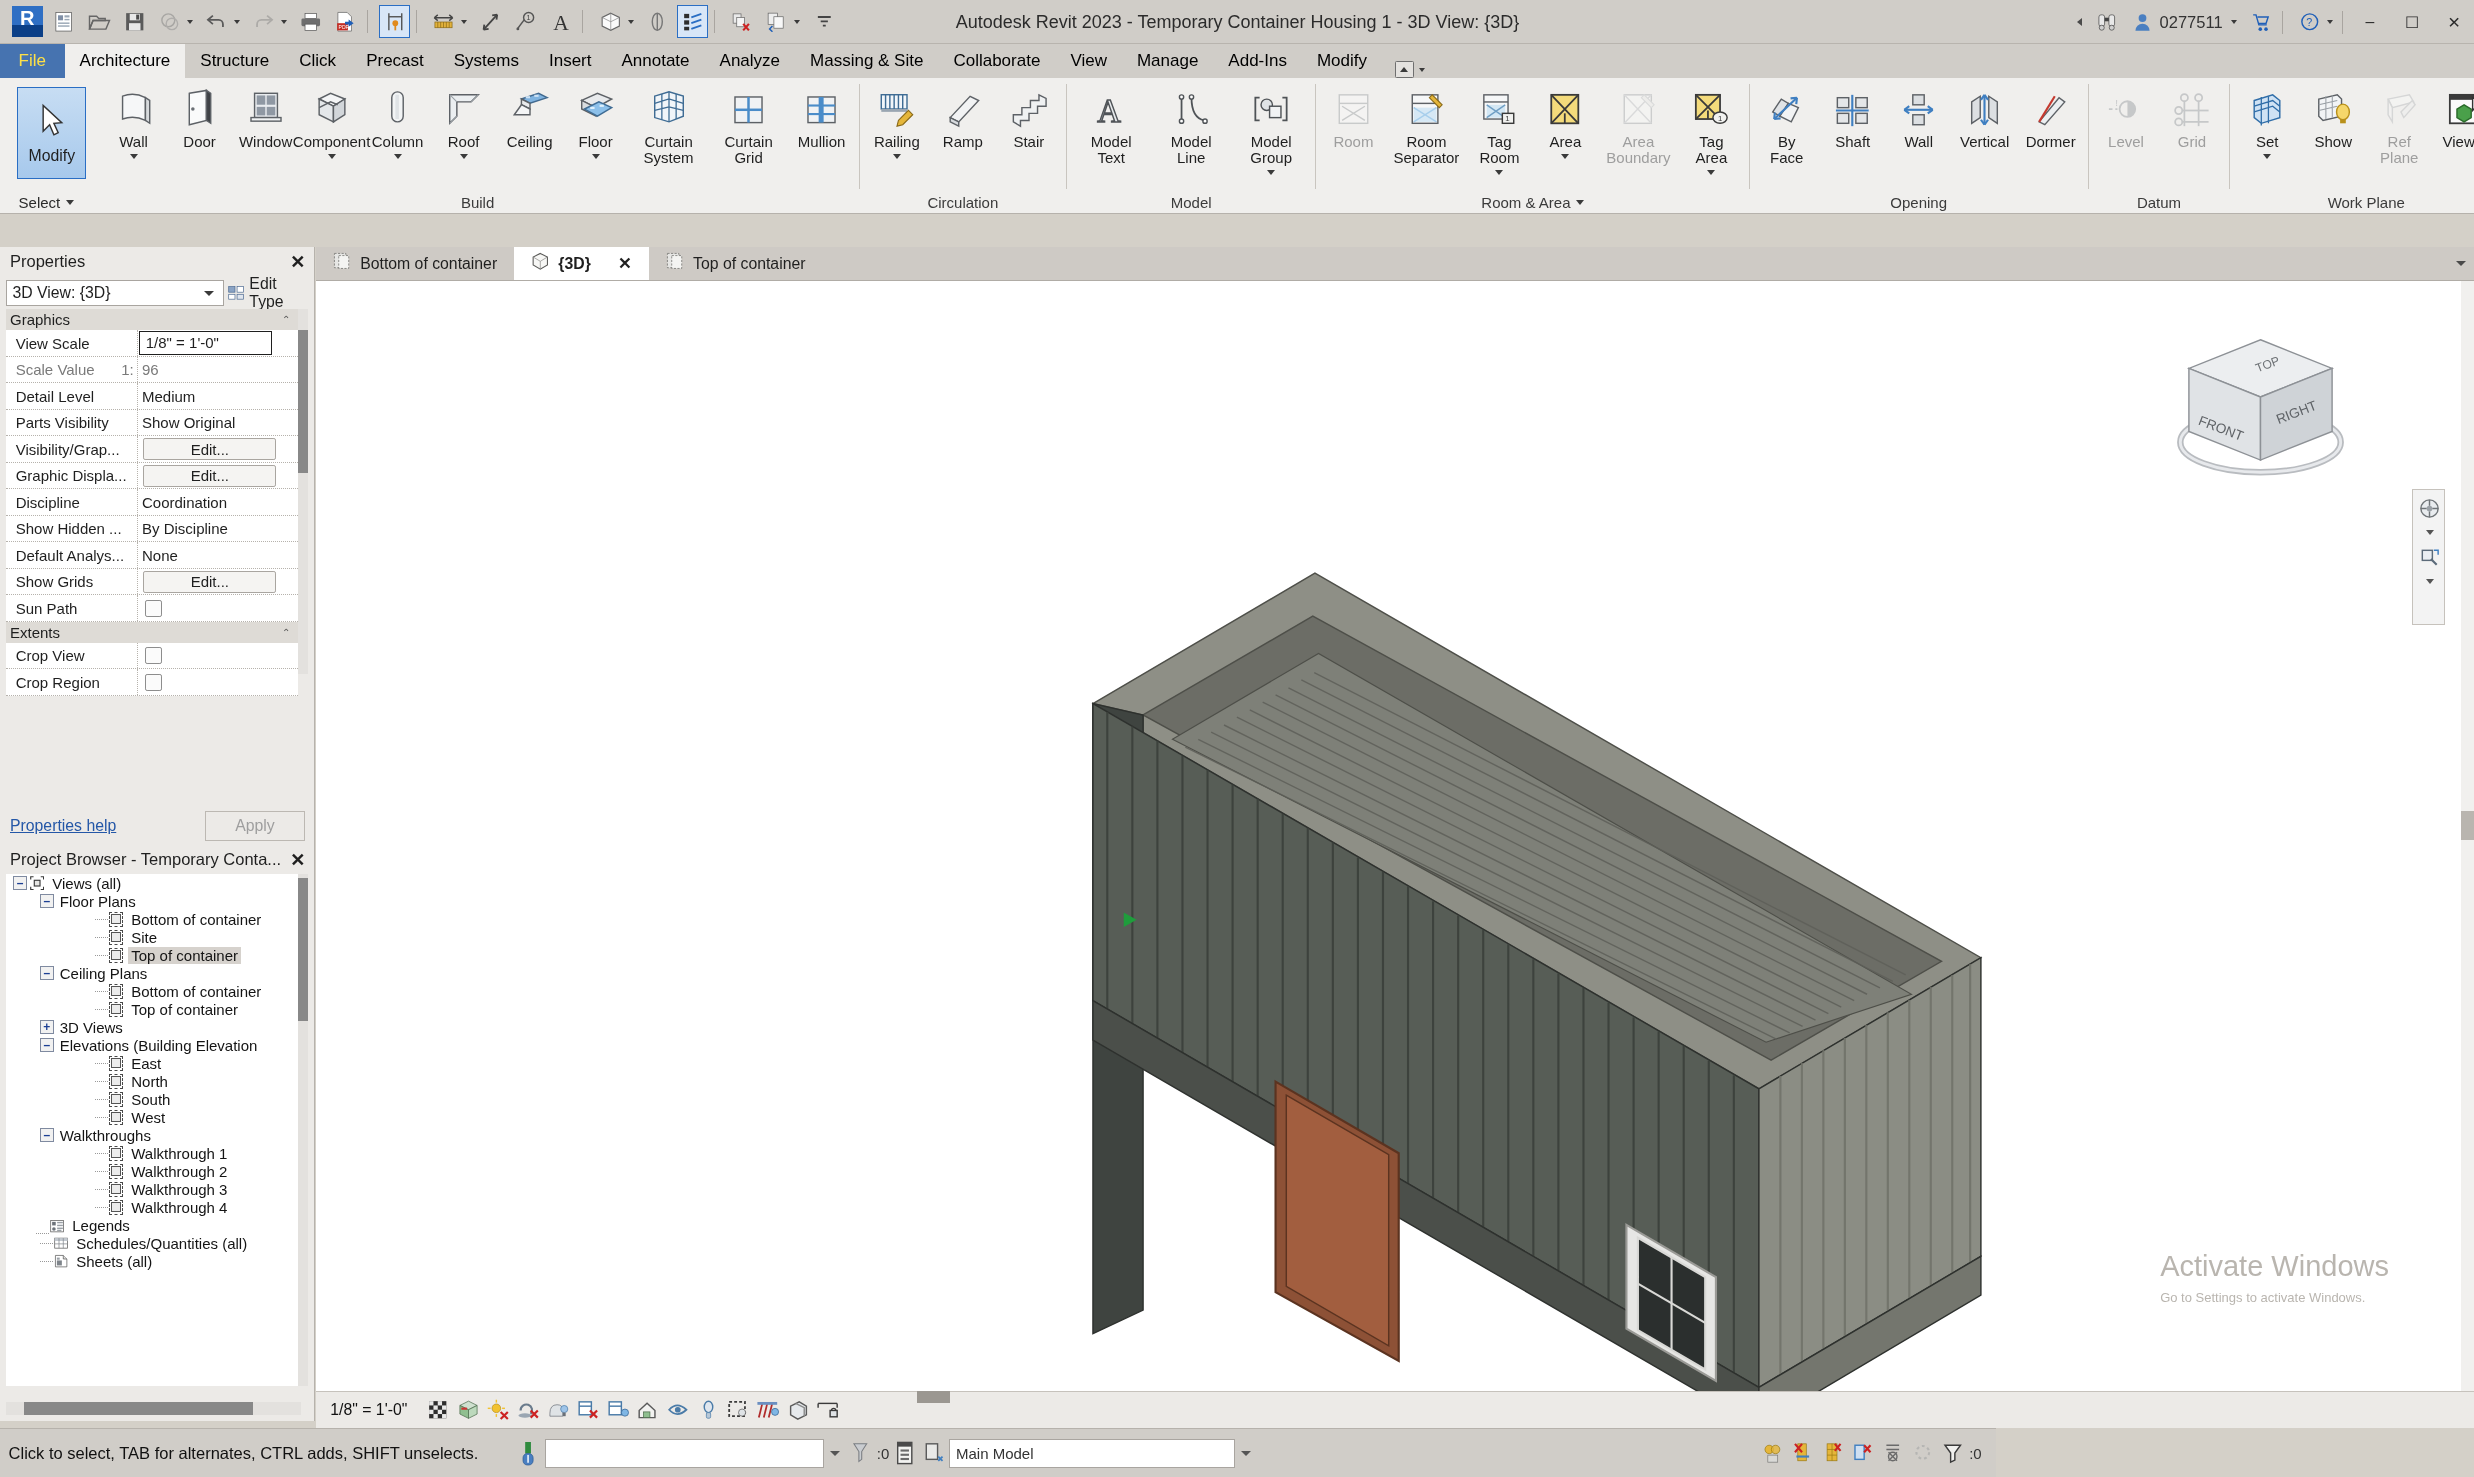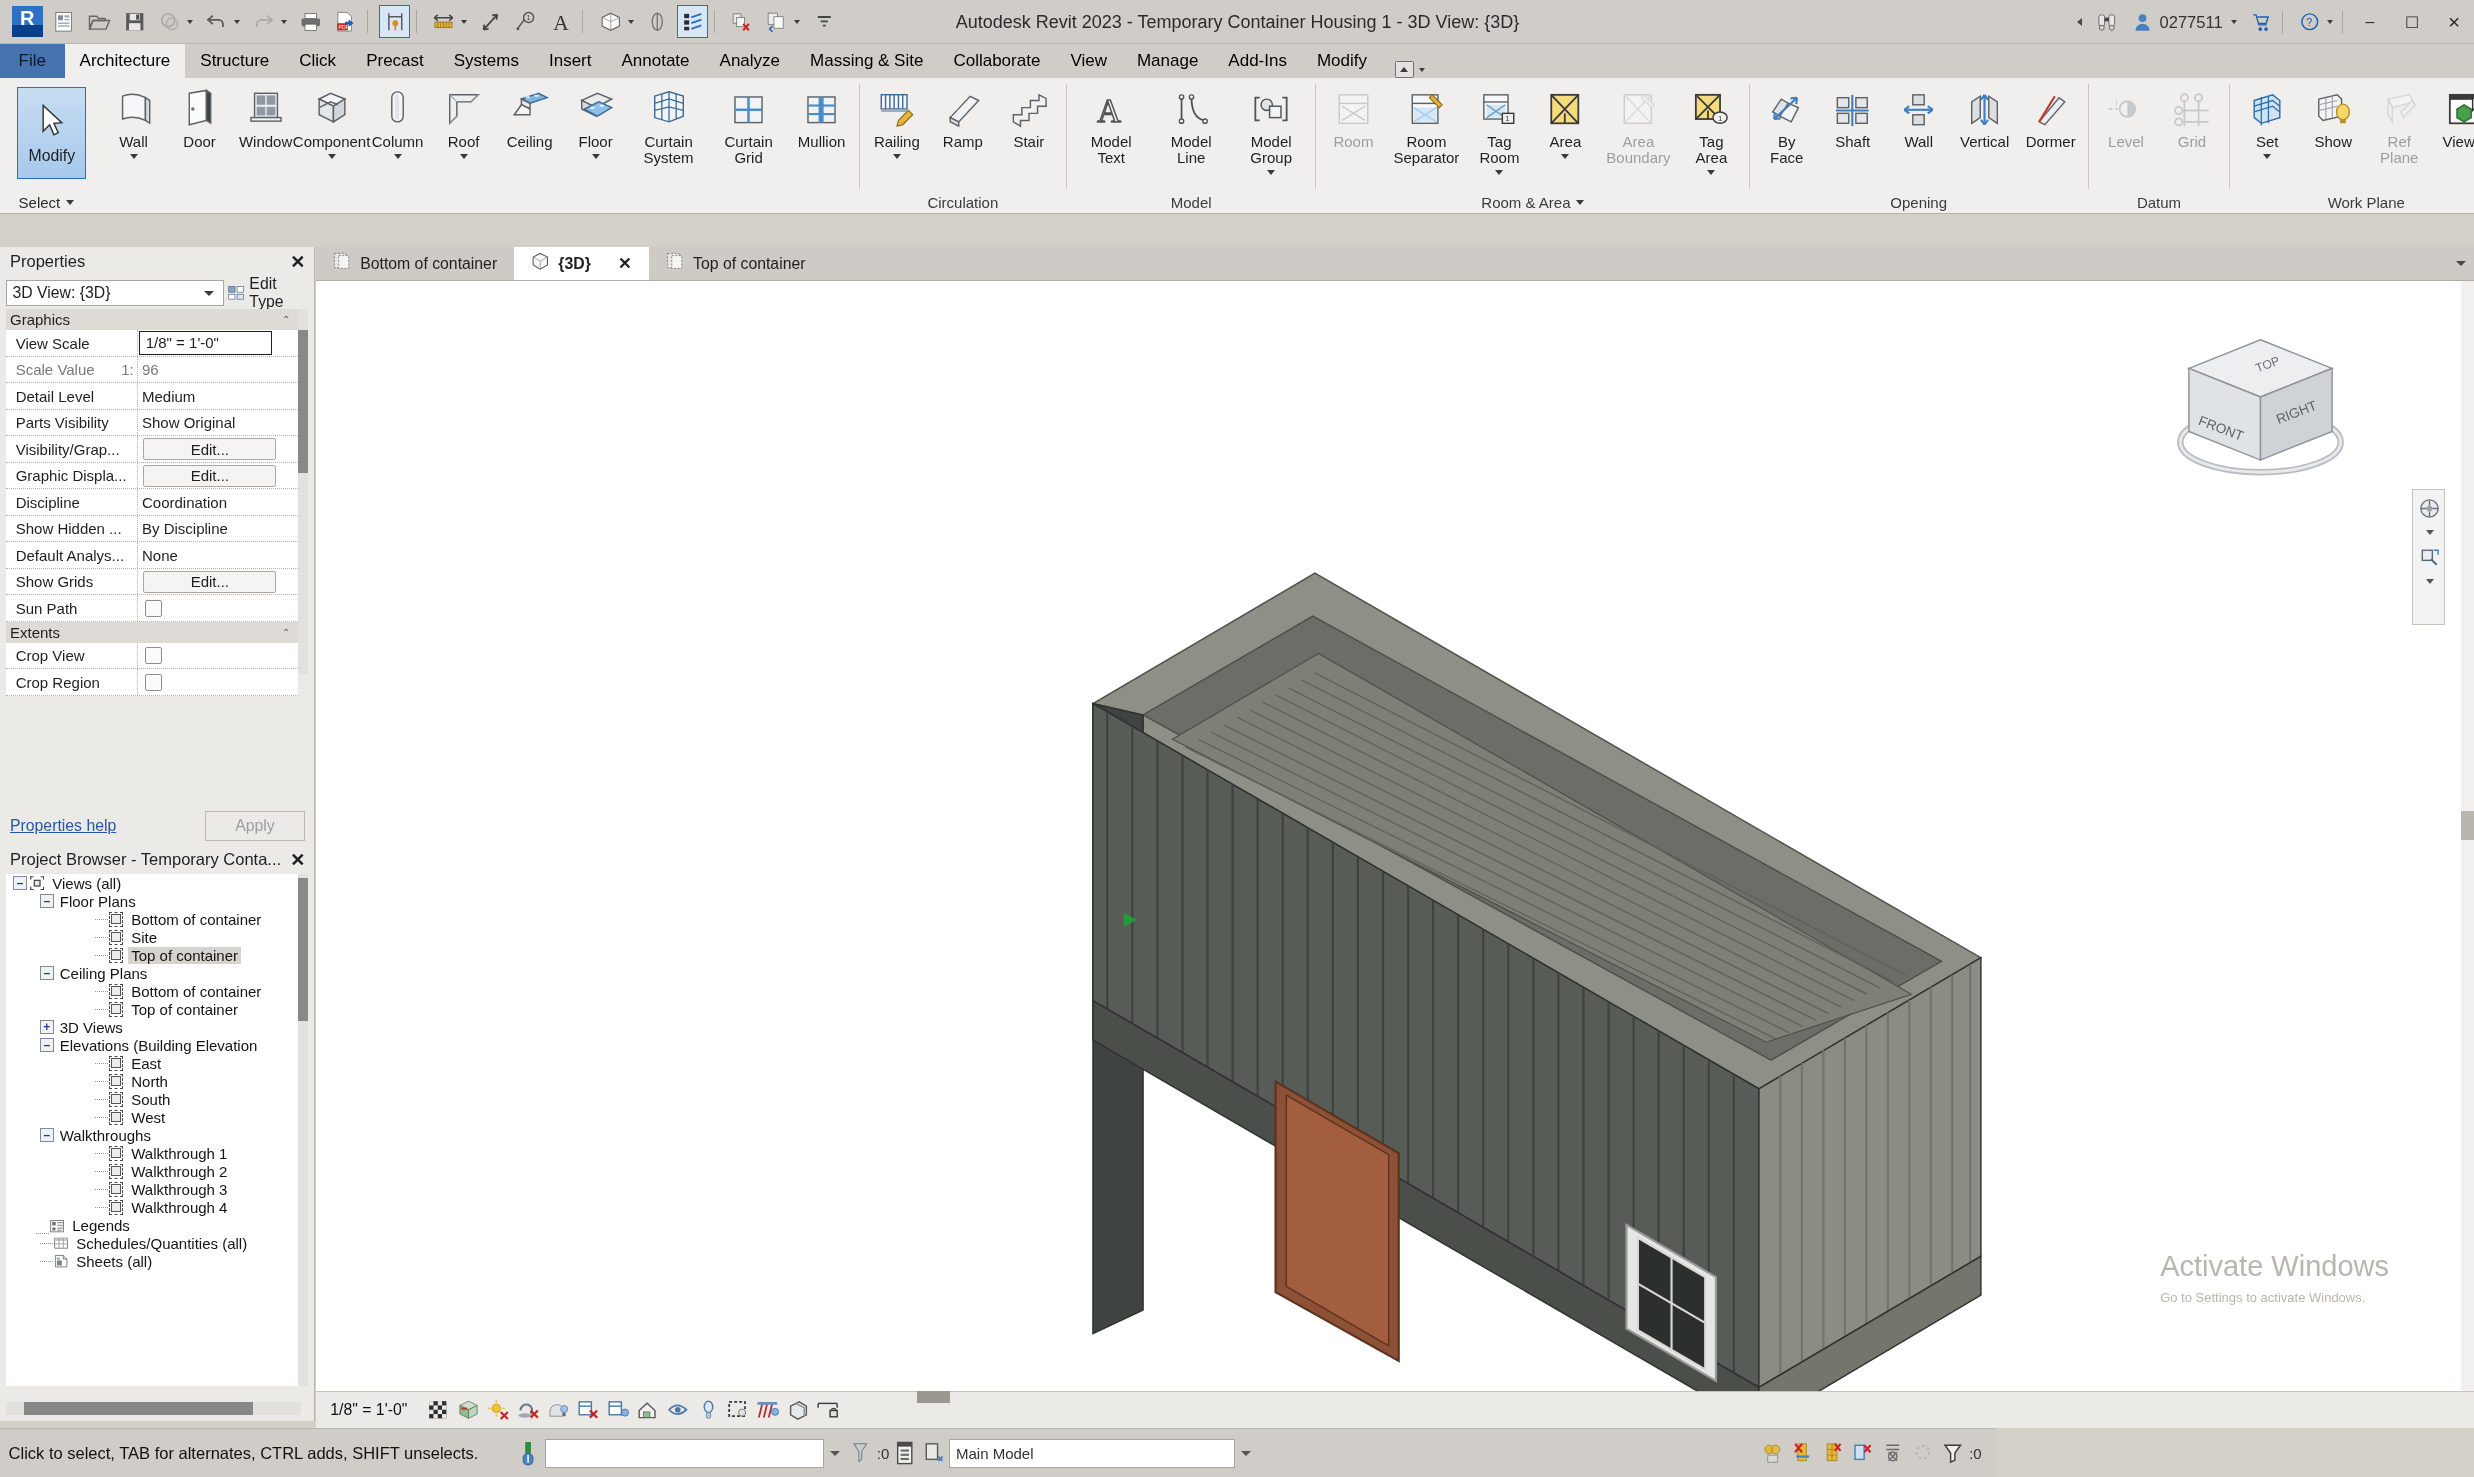--- a/index.html
+++ b/index.html
@@ -61,21 +61,21 @@
   
   #ribbon-tabs {
     position: absolute; left: 0; top: 44px; width: 2475px; height: 34px;
     background: #d0cdc8; display: flex; align-items: flex-end;
   }
   .tab {
     height: 34px; padding: 0 15px; display: flex; align-items: center;
     font-size: 17px; color: #000000; white-space: nowrap;
   }
   .tab.file {
-    background: #4673b0; color: #0f172a; padding: 0 18.6px; height: 34px;
+    background: #4673b0; color: #fde047; padding: 0 18.6px; height: 34px;
   }
   .tab.active { background: #f0efed; }
   .tab-extra { display: flex; align-items: center; margin-left: 13px; }
   .tab-extra .box {
     width: 18.6px; height: 17px; border: 0.7px solid #6f6f6f; background: #e4e2df;
     display: flex; align-items: center; justify-content: center; border-radius: 1.4px;
   }
   .tab-extra .box::after {
     content:""; border-left:4.3px solid transparent; border-right:4.3px solid transparent;
     border-bottom:5px solid #3a3a3a;
@@ -701,20 +701,23 @@
             <div class="glyph">
               <svg width="37" height="37" viewBox="0 0 52 52">
                 <rect x="7" y="7" width="38" height="36" fill="#f0f2f4" stroke="#5d6166" stroke-width="2"></rect>
                 <line x1="7" y1="19" x2="45" y2="19" stroke="#4a8cc9" stroke-width="3"></line>
                 <line x1="7" y1="31" x2="45" y2="31" stroke="#4a8cc9" stroke-width="3"></line>
                 <rect x="22" y="7" width="7" height="36" fill="#4a8cc9"></rect>
               </svg>
             </div>
             <div class="lbl">Mullion</div>
           </div>
+        </div>
+        <div class="panel-title">
+          <span>Build</span>
         </div>
       </div>
       <div class="panel-div"></div>
       <div class="panel">
         <div class="panel-body">
           <div class="rbtn">
             <div class="glyph">
               <svg width="40" height="40" viewBox="0 0 56 56">
                 <rect x="6" y="8" width="36" height="20" fill="#f2f6fa" stroke="#3f6c94" stroke-width="2"></rect>
                 <g stroke="#3f6c94" stroke-width="2">

